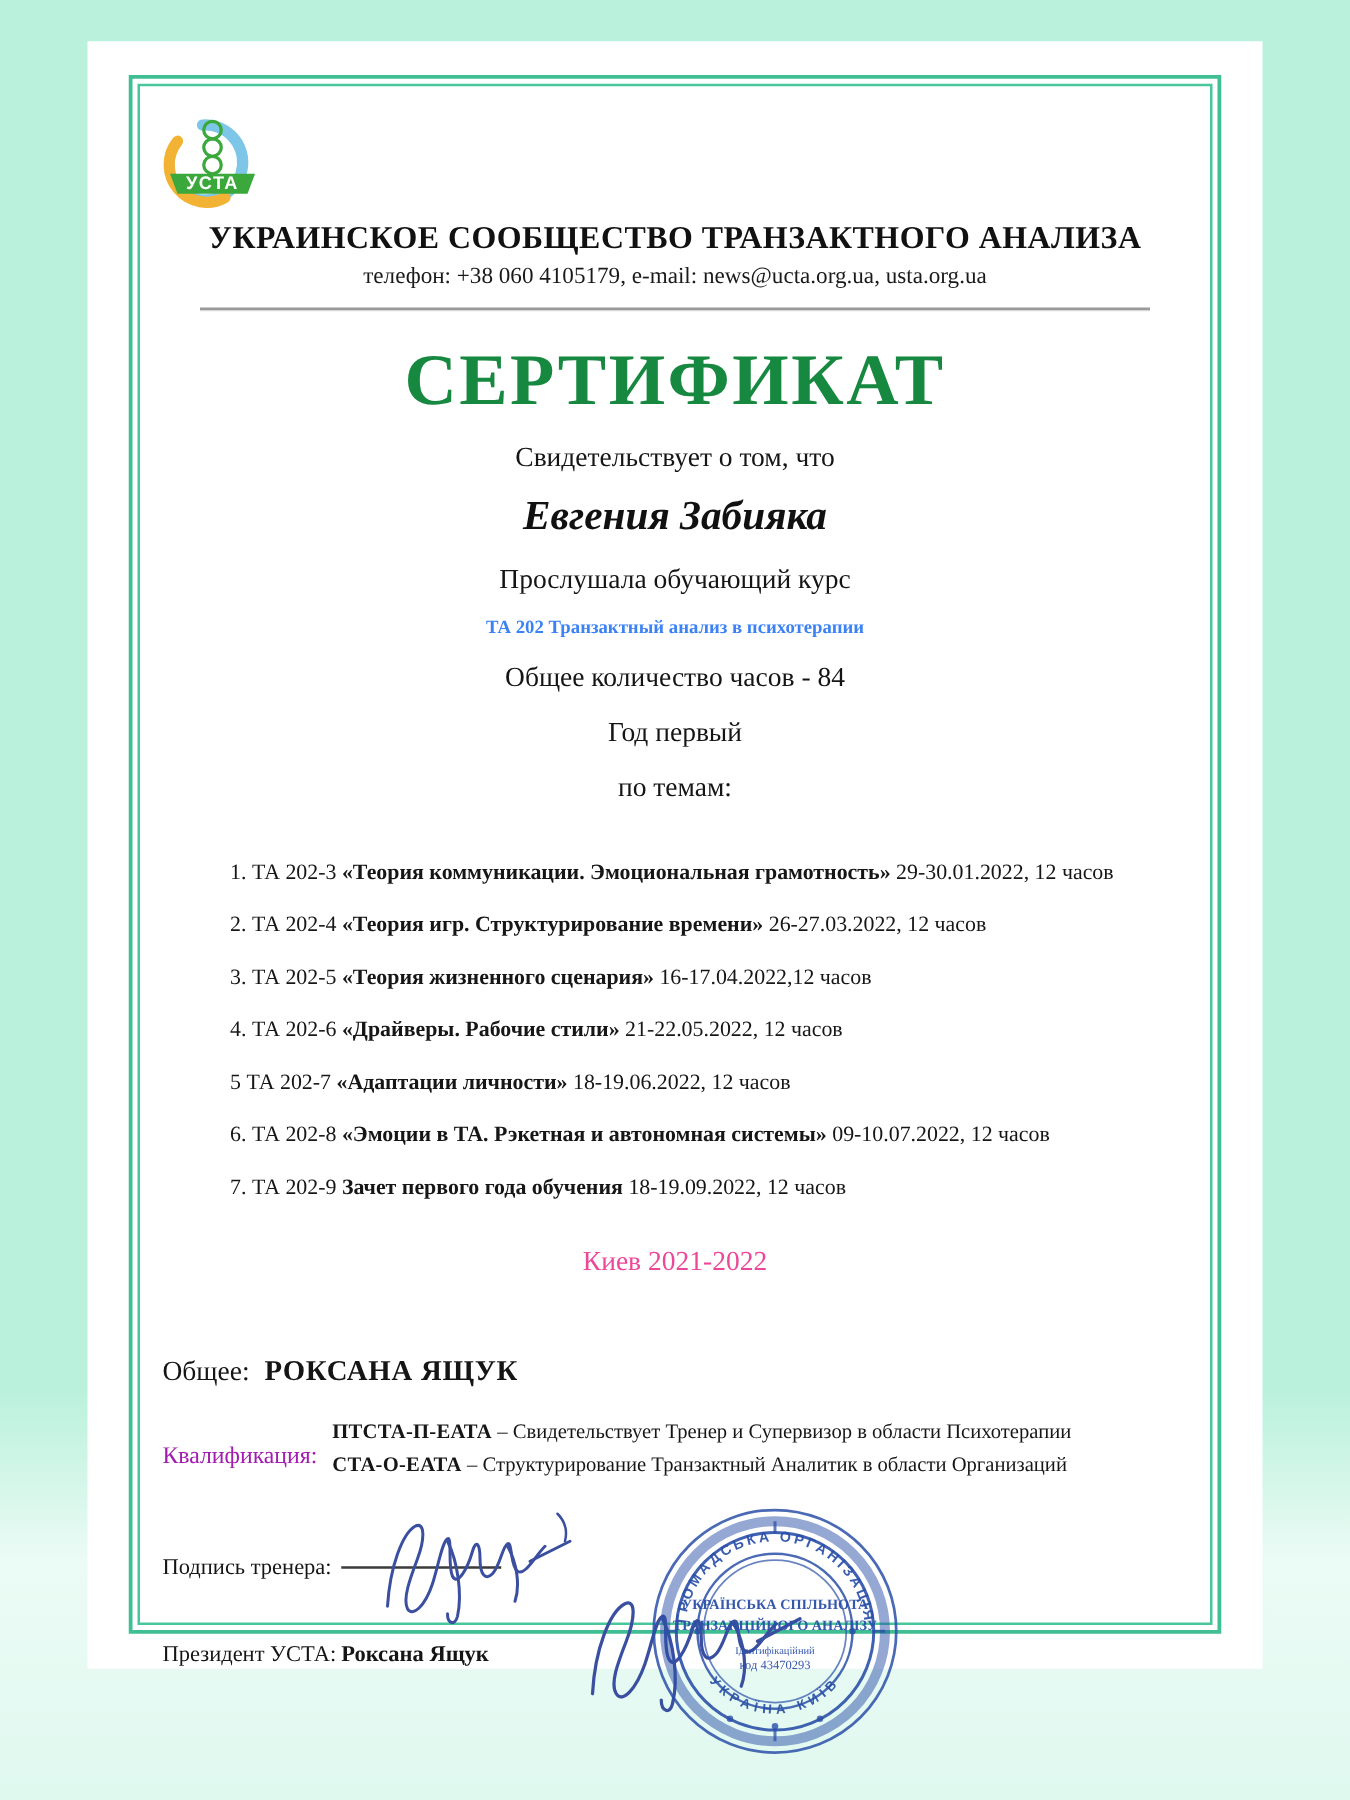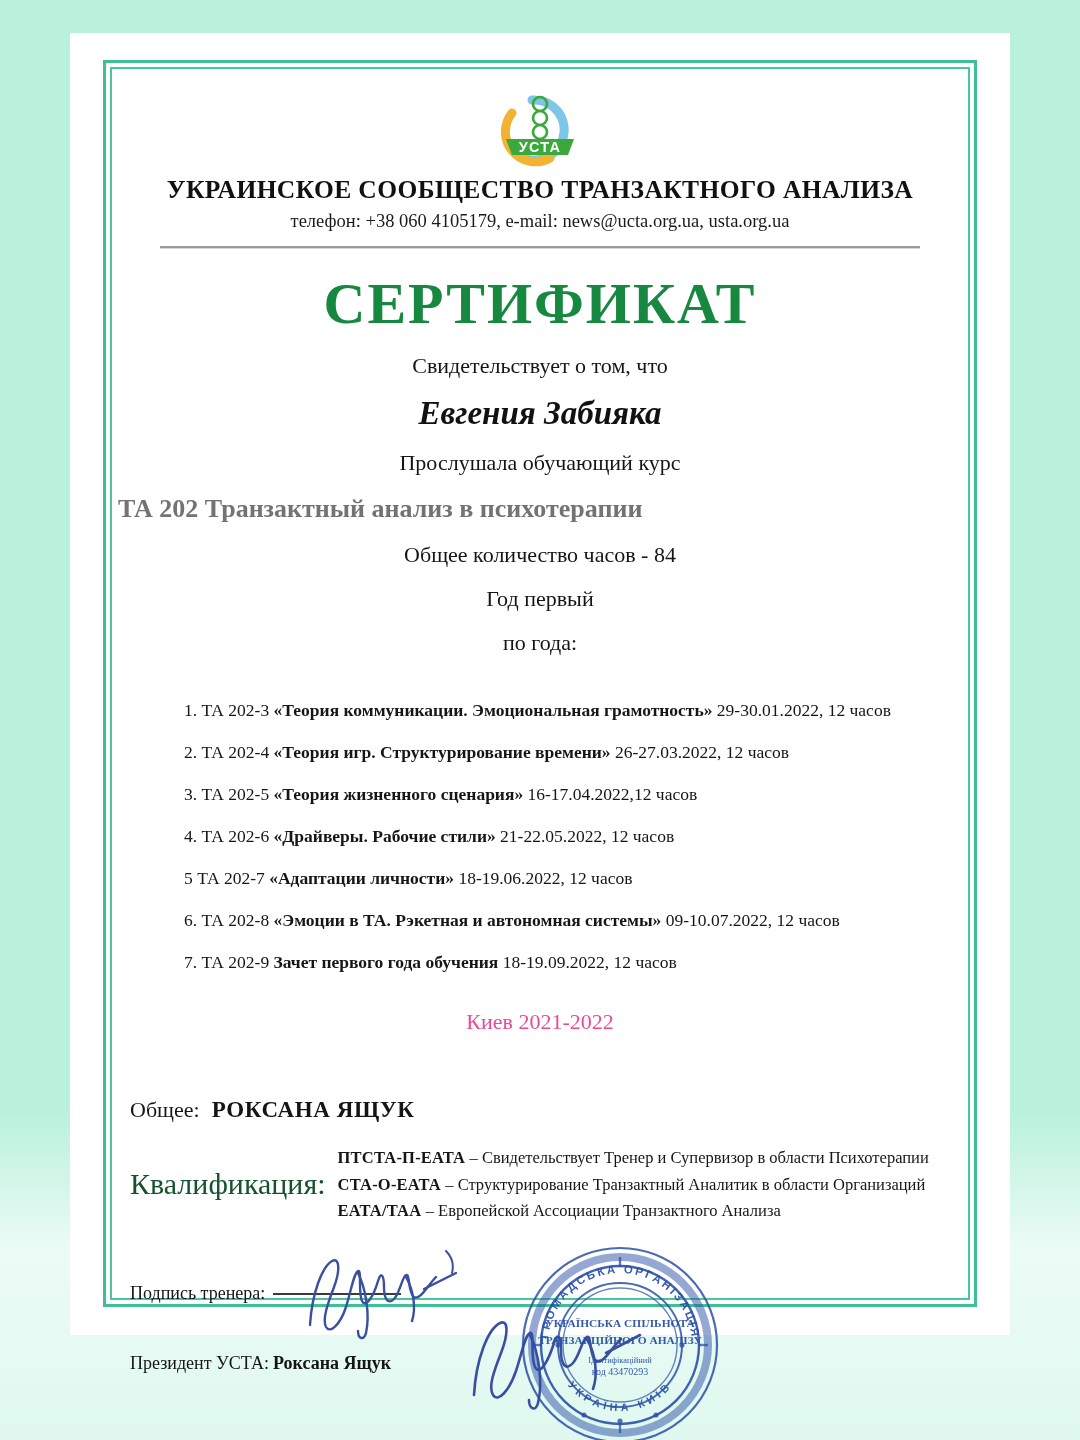--- a/index.html
+++ b/index.html
@@ -57,21 +57,20 @@
     left: 48px;
     top: 40px;
     right: 48px;
     bottom: 40px;
   }
 
   
   .logo-wrap {
     width: 100%;
     display: flex;
-    justify-content: center;
     margin-top: 18px;
   }
   .logo {
     position: relative;
     width: 104px;
     height: 80px;
   }
 
   
   .org-title {
@@ -114,24 +113,24 @@
   }
   .recipient {
     text-align: center;
     font-weight: bold;
     font-style: italic;
     font-size: 33px;
     color: #111;
     margin-top: 16px;
   }
   .course {
-    text-align: left;
-    font-weight: bold;
-    font-size: 26px;
-    color: #737373;
+    text-align: center;
+    font-weight: bold;
+    font-size: 15px;
+    color: #3b82f6;
     margin-top: 18px;
   }
 
   
   .topics {
     margin: 44px 0 0 66px;
   }
   .topic {
     font-size: 17.5px;
     color: #161616;
@@ -162,22 +161,22 @@
     margin-left: 12px;
     letter-spacing: 0.6px;
   }
 
   .qual-block {
     display: flex;
     margin: 22px 0 0 12px;
     align-items: flex-start;
   }
   .qual-label {
-    font-size: 30px;
-    color: #14532d;
+    font-size: 19px;
+    color: #a21caf;
     padding-top: 22px;
     white-space: nowrap;
   }
   .qual-lines {
     margin-left: 12px;
   }
   .qual-line {
     font-size: 16.5px;
     color: #161616;
     line-height: 1.62;
@@ -263,21 +262,21 @@
     <div class="org-contact">телефон: +38 060 4105179, e-mail: news@ucta.org.ua, usta.org.ua</div>
     <div class="rule"></div>
 
     <div class="cert-title">СЕРТИФИКАТ</div>
     <div class="line-center">Свидетельствует о том, что</div>
     <div class="recipient">Евгения Забияка</div>
     <div class="line-center">Прослушала обучающий курс</div>
     <div class="course">ТА 202 Транзактный анализ в психотерапии</div>
     <div class="line-center">Общее количество часов - 84</div>
     <div class="line-center">Год первый</div>
-    <div class="line-center">по года:</div>
+    <div class="line-center">по темам:</div>
 
     <div class="topics">
         <div class="topic"><span>1. </span><span>ТА 202-3 </span><b>«Теория коммуникации. Эмоциональная грамотность»</b><span> 29-30.01.2022, 12 часов</span></div>
         <div class="topic"><span>2. </span><span>ТА 202-4 </span><b>«Теория игр. Структурирование времени»</b><span> 26-27.03.2022, 12 часов</span></div>
         <div class="topic"><span>3. </span><span>ТА 202-5 </span><b>«Теория жизненного сценария»</b><span> 16-17.04.2022,12 часов</span></div>
         <div class="topic"><span>4. </span><span>ТА 202-6 </span><b>«Драйверы. Рабочие стили»</b><span> 21-22.05.2022, 12 часов</span></div>
         <div class="topic"><span>5 </span><span>ТА 202-7 </span><b>«Адаптации личности»</b><span> 18-19.06.2022, 12 часов</span></div>
         <div class="topic"><span>6. </span><span>ТА 202-8 </span><b>«Эмоции в ТА. Рэкетная и автономная системы»</b><span> 09-10.07.2022, 12 часов</span></div>
         <div class="topic"><span>7. </span><span>ТА 202-9 </span><b>Зачет первого года обучения</b><span> 18-19.09.2022, 12  часов</span></div>
       </div>
@@ -286,21 +285,20 @@
 
     <div class="trainer-row">
       <span>Общее:</span><span class="name">РОКСАНА ЯЩУК</span>
     </div>
 
     <div class="qual-block">
       <div class="qual-label">Квалификация:</div>
       <div class="qual-lines">
           <div class="qual-line"><b>ПТСТА-П-ЕАТА </b><span>– Свидетельствует Тренер и Супервизор в области Психотерапии</span></div>
           <div class="qual-line"><b>СТА-О-ЕАТА </b><span>– Структурирование Транзактный Аналитик в области Организаций</span></div>
-          <div class="qual-line"><b>ЕАТА/ТАА </b><span>– Европейской Ассоциации Транзактного Анализа</span></div>
         </div>
     </div>
 
     <div class="sig-area">
 
       <div class="sig-row sig-trainer">
         <span>Подпись тренера:</span><span class="sig-underline"></span>
       </div>
 
       <div class="sig-row sig-president">

